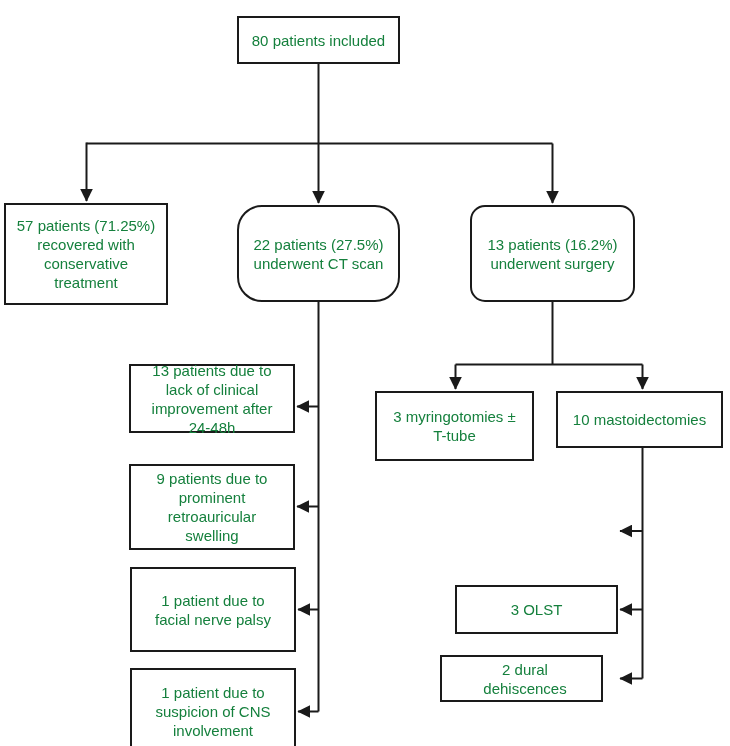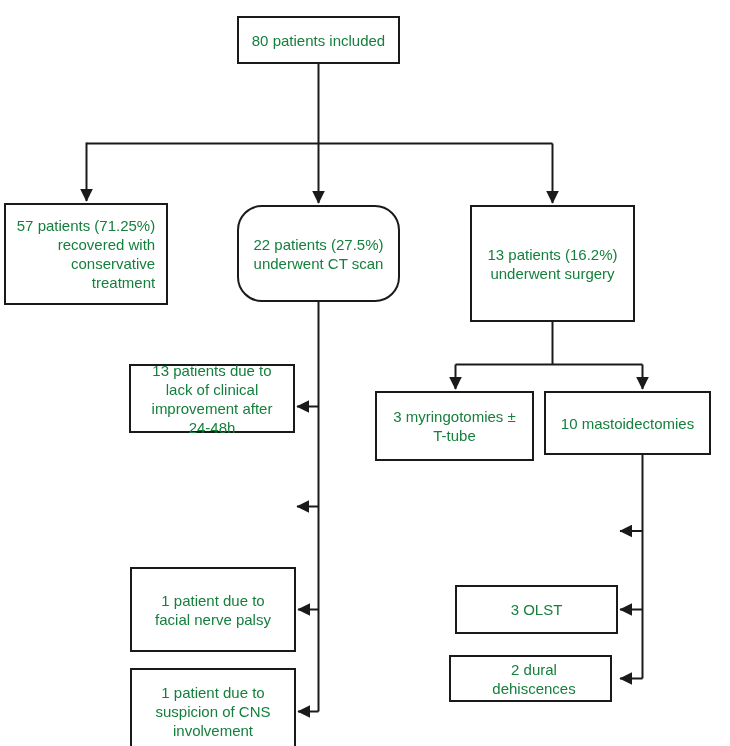--- a/index.html
+++ b/index.html
@@ -72,48 +72,52 @@
 
       <path d="M642.5,436 V666.5"></path>
       <path d="M642.5,519 H620" marker-end="url(#arrow)"></path>
       <path d="M642.5,597.5 H620" marker-end="url(#arrow)"></path>
       <path d="M642.5,666.5 H620" marker-end="url(#arrow)"></path>
     </g>
   </svg>
 
   <div class="node" style="left:237px; top:4px; width:163px; height:48px;">80 patients included</div>
 
-  <div class="node" style="left:4px; top:191px; width:164px; height:102px;text-align:right;">57 patients (71.25%)
+  <div class="node" style="left:4px; top:191px; width:164px; height:102px;">57 patients (71.25%)
 recovered with
 conservative
 treatment</div>
 
   <div class="node" style="left:237px; top:193px; width:163px; height:97px;border-radius:25px;">22 patients (27.5%)
 underwent CT scan</div>
 
-  <div class="node" style="left:470px; top:193px; width:165px; height:117px;">13 patients (16.2%)
+  <div class="node" style="left:470px; top:193px; width:165px; height:97px;border-radius:15px;">13 patients (16.2%)
 underwent surgery</div>
 
   <div class="node" style="left:129px; top:352px; width:166px; height:69px;">13 patients due to
 lack of clinical
 improvement after
 24-48h</div>
 
+  <div class="node" style="left:129px; top:452px; width:166px; height:86px;">9 patients due to
+prominent
+retroauricular
+swelling</div>
 
   <div class="node" style="left:130px; top:555px; width:166px; height:85px;">1 patient due to
 facial nerve palsy</div>
 
   <div class="node" style="left:130px; top:656px; width:166px; height:86px;">1 patient due to
 suspicion of CNS
 involvement</div>
 
   <div class="node" style="left:375px; top:379px; width:159px; height:70px;">3 myringotomies ±
 T-tube</div>
 
-  <div class="node" style="left:544px; top:379px; width:167px; height:64px;">10 mastoidectomies</div>
+  <div class="node" style="left:556px; top:379px; width:167px; height:57px;">10 mastoidectomies</div>
 
 
   <div class="node" style="left:455px; top:573px; width:163px; height:49px;">3 OLST</div>
 
-  <div class="node" style="left:449px; top:643px; width:163px; height:47px;padding-left:11px;">2 dural
+  <div class="node" style="left:440px; top:643px; width:163px; height:47px;padding-left:11px;">2 dural
 dehiscences</div>
 
 </div>
 
 </body></html>

